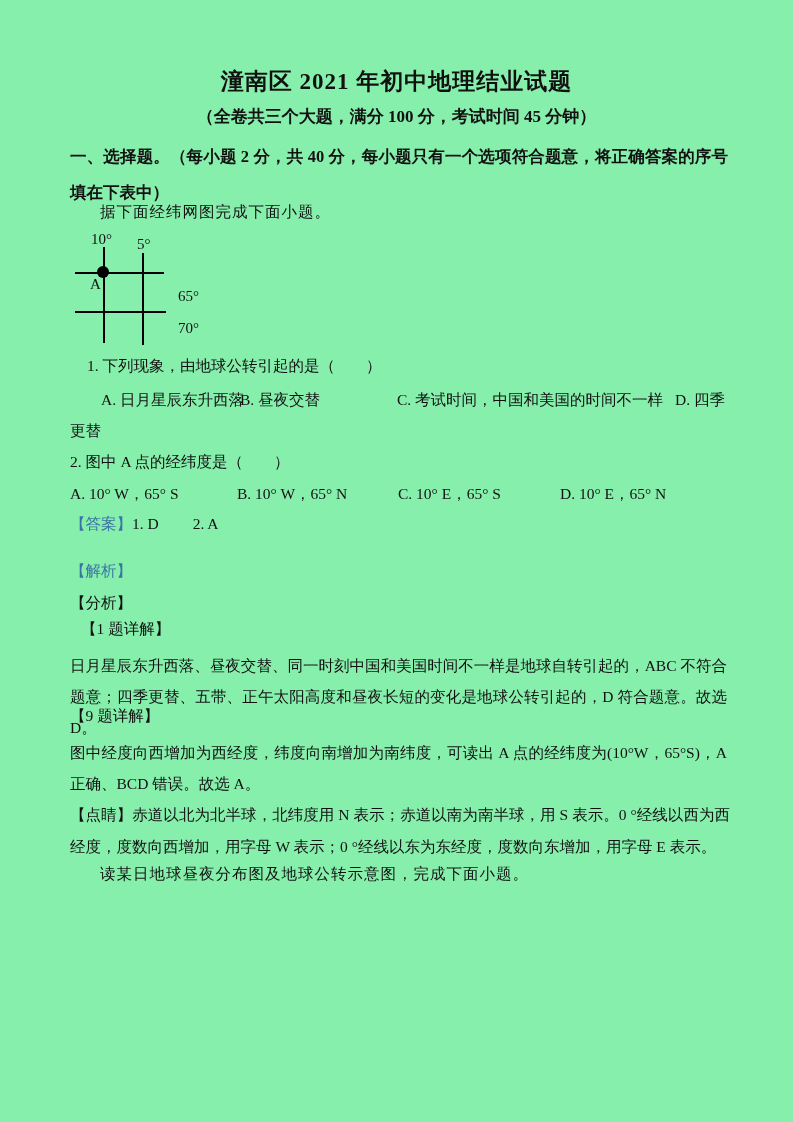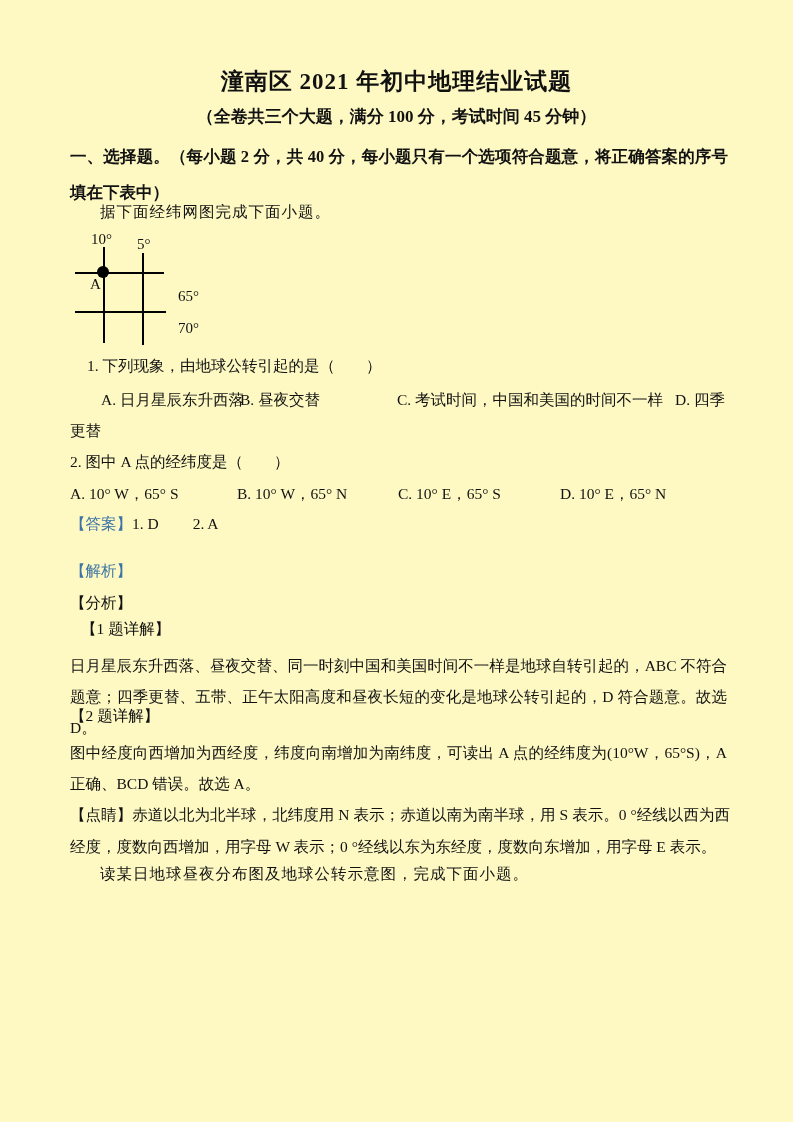--- a/index.html
+++ b/index.html
@@ -1,19 +1,19 @@
 <!DOCTYPE html>
 <html lang="zh"><head>
 <meta charset="utf-8">
 <style>
   html,body{margin:0;padding:0;background:#ffffff;}
   #page{
     position:relative;
     width:793px;height:1122px;
-    background:#fef9c3;
+    background:#86efac;
     font-family:"Liberation Serif","DejaVu Serif",serif;
     color:#111111;
     overflow:hidden;
   }
   .abs{position:absolute;}
   
   #doc-title{top:66px;left:0;width:793px;text-align:center;
     font-size:23px;font-weight:700;letter-spacing:1px;}
   #doc-subtitle{top:105px;left:0;width:793px;text-align:center;
     font-size:17px;font-weight:700;}
@@ -95,21 +95,21 @@
   <div class="abs body-txt q2-opt" id="q2-opt-d">D. 10° E，65° N</div>
 
   <div class="abs body-txt" id="answer-line">
     <span class="blue-label">【答案】</span><span class="ans-item">1. D</span><span>2. A</span>
   </div>
 
   <div class="abs body-txt blue-label" id="jiexi-label">【解析】</div>
   <div class="abs body-txt" id="fenxi-label">【分析】</div>
   <div class="abs body-txt" id="detail1-label">【1 题详解】</div>
   <div class="abs body-txt" id="detail1-text">日月星辰东升西落、昼夜交替、同一时刻中国和美国时间不一样是地球自转引起的，ABC 不符合题意；四季更替、五带、正午太阳高度和昼夜长短的变化是地球公转引起的，D 符合题意。故选 D。</div>
-  <div class="abs body-txt" id="detail2-label">【2 题详解】</div>
+  <div class="abs body-txt" id="detail2-label">【9 题详解】</div>
   <div class="abs body-txt" id="detail2-text">图中经度向西增加为西经度，纬度向南增加为南纬度，可读出 A 点的经纬度为(10°W，65°S)，A 正确、BCD 错误。故选 A。</div>
 
   <div class="abs body-txt" id="dianjing-para">
     <span>【点睛】</span><span>赤道以北为北半球，北纬度用 N 表示；赤道以南为南半球，用 S 表示。0 °经线以西为西经度，度数向西增加，用字母 W 表示；0 °经线以东为东经度，度数向东增加，用字母 E 表示。</span>
   </div>
 
   <div class="abs lead-in" id="lead-in-2">读某日地球昼夜分布图及地球公转示意图，完成下面小题。</div>
 
 </div>
 

